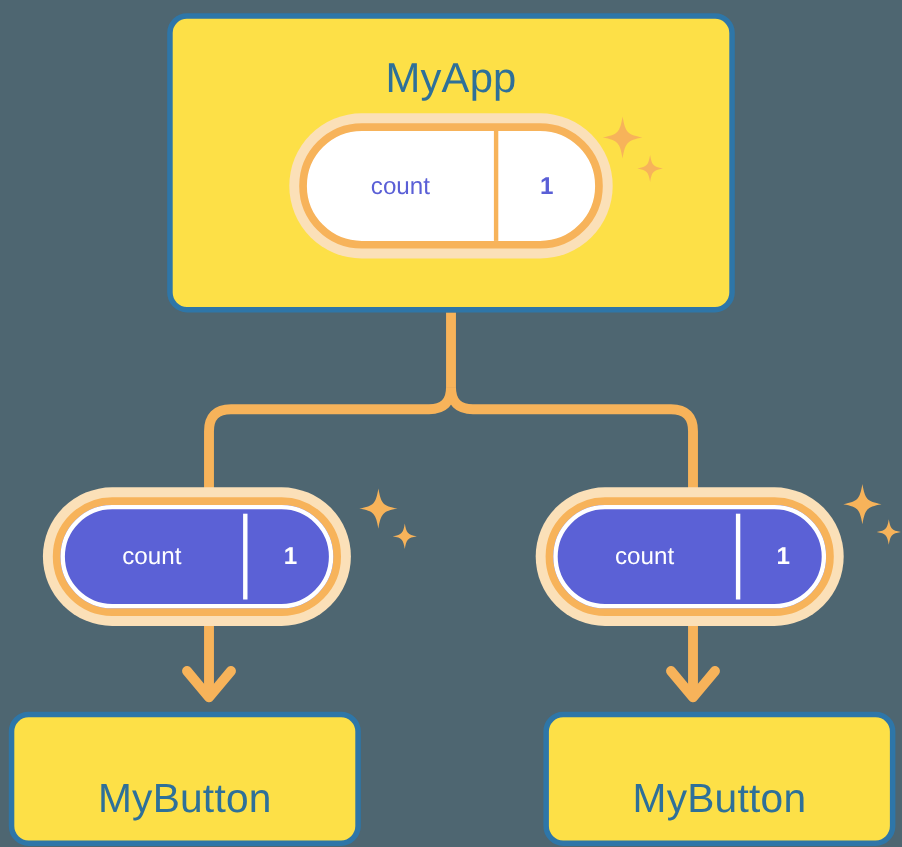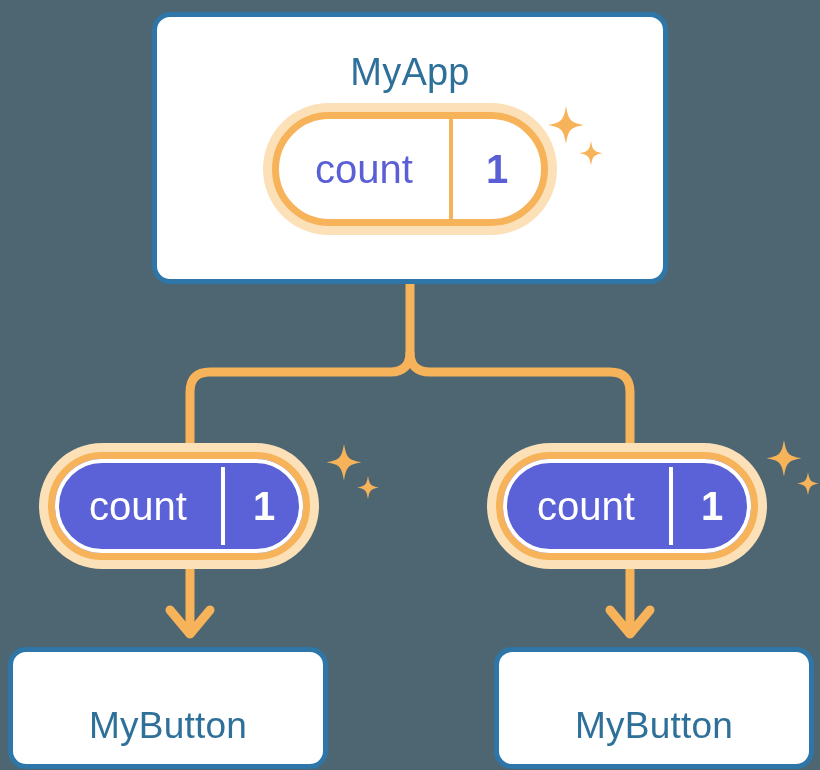--- a/index.html
+++ b/index.html
@@ -26,21 +26,21 @@
     top: 0;
     width: 820px;
     height: 770px;
     pointer-events: none;
   }
 
   
   .card {
     position: absolute;
     box-sizing: border-box;
-    background: #ffffff;
+    background: #fde047;
     border: 5px solid #2e76a8;
     border-radius: 18px;
     display: flex;
     flex-direction: column;
     align-items: center;
   }
   .card-title {
     color: #2e7099;
     font-size: 38px;
     font-weight: 400;
@@ -86,21 +86,21 @@
     align-items: stretch;
     border-radius: 999px;
     
     border: 7px solid #f7b35a;
     box-shadow: 0 0 0 9px #fbe0b8;
   }
   .pill-key, .pill-val {
     display: flex;
     align-items: center;
     justify-content: center;
-    font-size: 40px;
+    font-size: 22px;
     line-height: 1;
     white-space: nowrap;
   }
   .pill-key { flex: 0 0 auto; }
   .pill-val { flex: 0 0 auto; }
 
   
   #pill-root {
     left: 272px;
     top: 112px;

